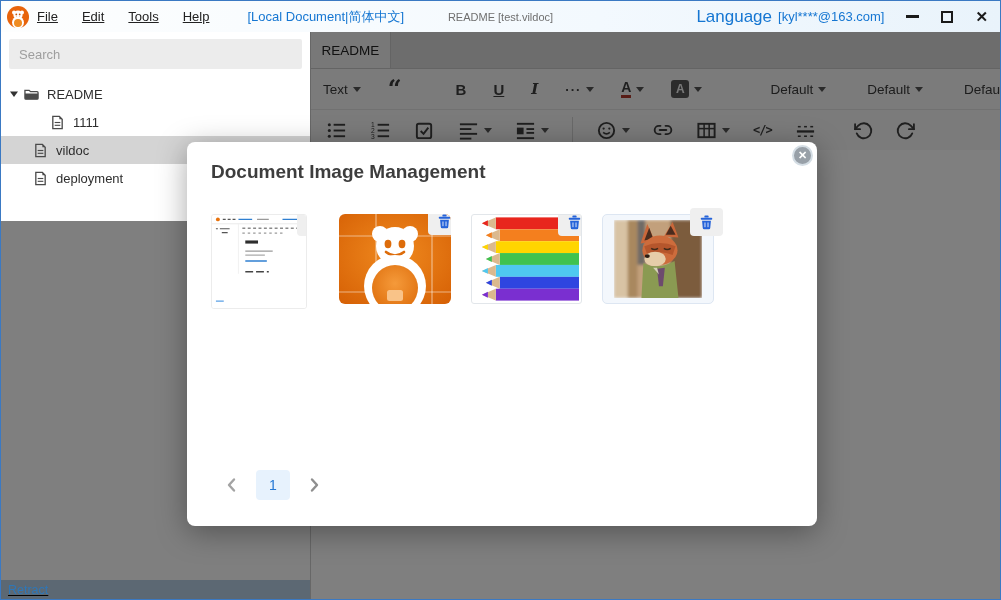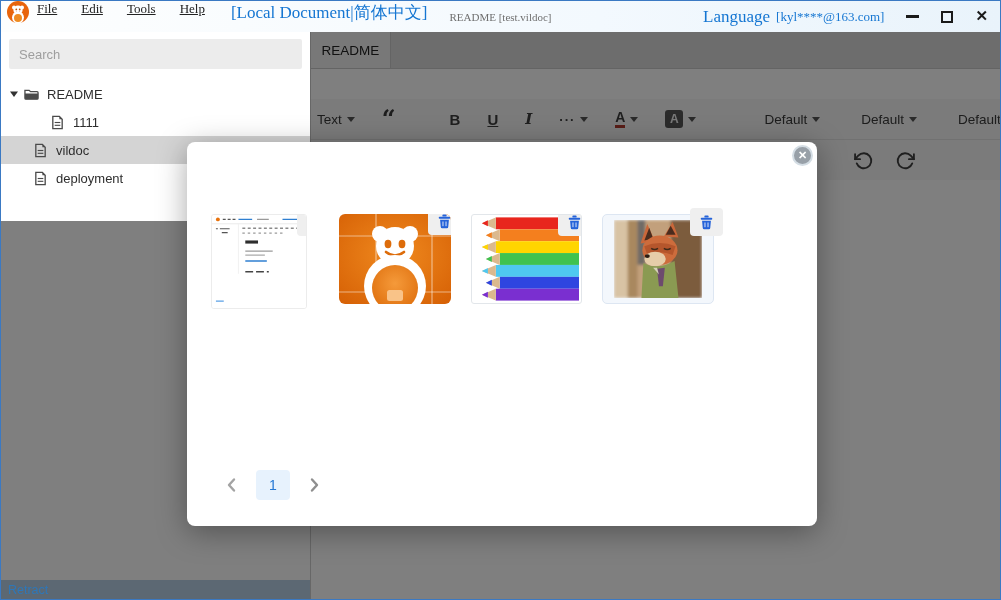--- a/index.html
+++ b/index.html
@@ -1,23 +1,23 @@
 <!DOCTYPE html>
 <html><head>
 <meta charset="utf-8">
 <style>
   * { margin:0; padding:0; box-sizing:border-box; }
   html,body { width:1001px; height:600px; font-family:"Liberation Sans", sans-serif; }
   .window { position:relative; width:1001px; height:600px; background:#fff; border:1px solid #3a79c3; overflow:hidden; }
 
   
-  .menubar { position:absolute; left:0; top:0; width:100%; height:31px; background:linear-gradient(90deg,#fdfefe 0%,#f3f9fe 60%,#e9f3fb 100%); display:flex; z-index:10;font-family:Liberation Serif, serif; }
+  .menubar { position:absolute; left:0; top:0; width:100%; height:31px; background:linear-gradient(90deg,#fdfefe 0%,#f3f9fe 60%,#e9f3fb 100%); display:flex; align-items:center; z-index:10; }
   .logo { width:22px; height:22px; margin:0 8px 0 6px; flex:0 0 auto; }
   .menu-item { font-size:13px; color:#222; text-decoration:underline; margin-right:24px; cursor:default; }
-  .doc-lang { font-size:17px; color:#1576d2; margin-left:2px; white-space:nowrap; }
+  .doc-lang { font-size:13px; color:#1576d2; margin-left:14px; white-space:nowrap; }
   .win-title { position:absolute; left:50%; top:50%; transform:translate(-50%,-50%); font-size:11px; color:#6f6f6f; white-space:nowrap; }
   .menubar-right { margin-left:auto; display:flex; align-items:center; }
   .lang-label { font-size:17px; color:#1576d2; margin-right:6px; }
   .account { font-size:13px; color:#1576d2; margin-right:22px; }
   .winctl { display:flex; align-items:center; gap:22px; margin-right:12px; }
   .ctl-min { width:13px; height:3px; background:#1a1a1a; }
   .ctl-max { width:12px; height:12px; border:2px solid #1a1a1a; background:transparent; }
   .ctl-close { font-size:15px; font-weight:700; color:#1a1a1a; line-height:1; }
 
   
@@ -32,40 +32,40 @@
   .ind-c { padding-left:49px; }
   .tw-arrow { width:10px; height:10px; margin-right:5px; flex:0 0 auto; }
   .tw-icon { width:15px; height:15px; margin-right:8px; flex:0 0 auto; }
   .divider-v { position:absolute; left:309px; top:31px; bottom:0; width:1px; background:#cfcfcf; z-index:2; }
 
   
   .editor { position:absolute; left:310px; top:31px; right:0; bottom:0; display:flex; flex-direction:column; z-index:1; }
   .tabbar { height:37px; background:#dbdbdb; border-bottom:1px solid #c9c9c9; display:flex; }
   .tab { width:80px; height:100%; background:#f1f1f1; border-right:1px solid #c9c9c9; display:flex; align-items:center; justify-content:center; font-size:13.5px; color:#222; }
   .trow { background:#f6f6f6; display:flex; align-items:center; }
-  .trow1 { height:41px; border-bottom:1px solid #e3e3e3; padding-left:6px; gap:27px;margin-top:30px; }
+  .trow1 { height:41px; border-bottom:1px solid #e3e3e3; padding-left:12px; gap:27px; }
   .trow2 { height:40px; padding-left:15px; gap:23px; }
   .titem { display:flex; align-items:center; gap:5px; color:#3f3f3f; }
   .titem svg { display:block; }
   .caret { width:0; height:0; border-left:4px solid transparent; border-right:4px solid transparent; border-top:5px solid #555; display:inline-block; }
   .tsep { width:1px; height:26px; background:#d2d2d2; }
   .lbl-text { font-size:13.5px; color:#3a3a3a; }
   .glyph-quote { font-family:"DejaVu Serif",serif; font-size:24px; font-weight:700; line-height:14px; color:#3a3a3a; }
   .glyph-b { font-size:15px; font-weight:700; }
   .glyph-u { font-size:15px; font-weight:600; text-decoration:underline; }
   .glyph-i { font-size:15px; font-style:italic; font-family:"DejaVu Serif",serif; font-weight:600; }
   .glyph-dots { font-size:13px; font-weight:700; letter-spacing:1px; }
   .font-a { font-size:14px; font-weight:700; border-bottom:3px solid #b03a2e; line-height:15px; }
   .bg-a { width:18px; height:18px; background:#575757; border-radius:3px; color:#f2f2f2; font-size:12px; font-weight:700; display:flex; align-items:center; justify-content:center; }
   .glyph-code { font-size:12px; font-weight:700; font-family:"DejaVu Sans Mono",monospace; letter-spacing:-1px; }
   .ddef { margin-left:14px; }
   .editor-area { flex:1; background:#ffffff; }
 
   
-  .statusbar { position:absolute; left:0; bottom:0; width:309px; height:19px; background:#5c6873; display:flex; align-items:center; padding-left:7px; z-index:60; }
+  .statusbar { position:absolute; left:0; bottom:0; width:309px; height:19px; background:#5c6873; display:flex; align-items:center; padding-left:7px; z-index:60;text-decoration:underline; }
   .statusbar span { font-size:12.5px; color:#2e77b8; }
 
   
   .overlay { position:absolute; background:rgba(0,0,0,0.5); z-index:50; }
   .ov-right { left:309px; top:31px; right:0; bottom:0; }
   .ov-side { left:0; top:220px; width:309px; bottom:19px; }
 
   
   .modal { position:absolute; left:186px; top:141px; width:630px; height:384px; background:#fff; border-radius:8px; box-shadow:0 6px 30px rgba(0,0,0,0.35); z-index:100; }
   .modal-close { position:absolute; top:3px; right:4px; width:21px; height:21px; border-radius:50%; background:#98a0a8; border:2px solid #d4dde4; color:#fff; font-size:11px; font-weight:700; display:flex; align-items:center; justify-content:center; line-height:1; }
@@ -333,20 +333,21 @@
   <div class="overlay ov-side"></div>
 
   <div class="statusbar">
     <span>Retract</span>
   </div>
 
   <div class="modal">
     <div class="modal-close">
         <span>✕</span>
       </div>
+    <div class="modal-title">Document Image Management</div>
 
     <div class="thumbs">
 
       <div class="thumb-card card-shot">
         <svg width="94" height="93" viewBox="0 0 96 95">
           <rect width="96" height="95" fill="#ffffff"></rect>
           <circle cx="6" cy="4.5" r="2" fill="#e8720c"></circle>
           <g stroke="#555" stroke-width="1.2">
               <line x1="11" y1="4.5" x2="14" y2="4.5"></line>
               <line x1="16" y1="4.5" x2="19" y2="4.5"></line>

